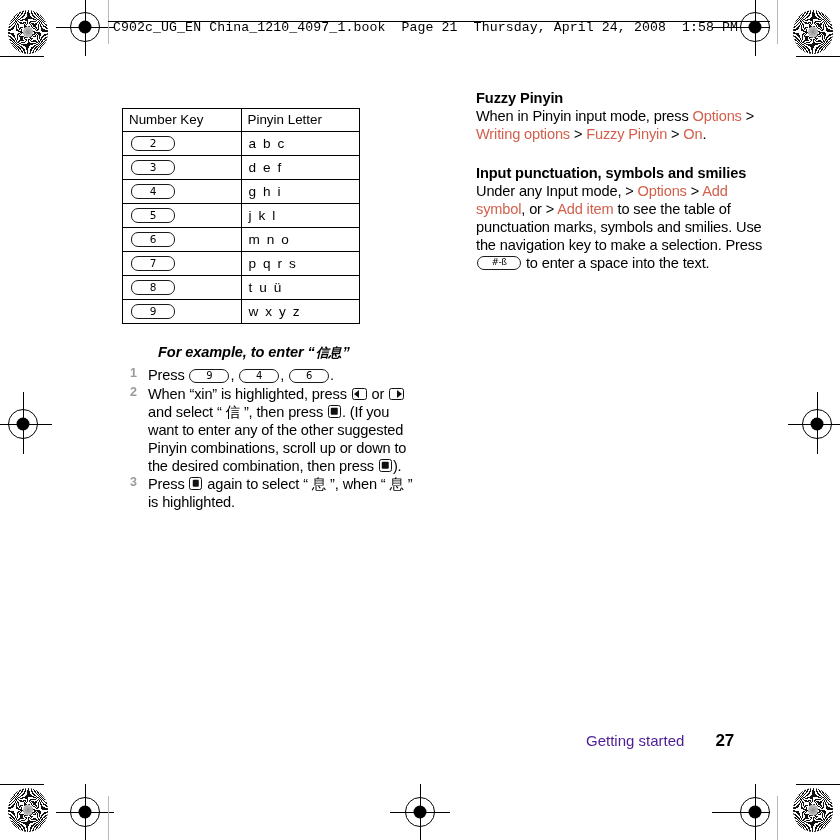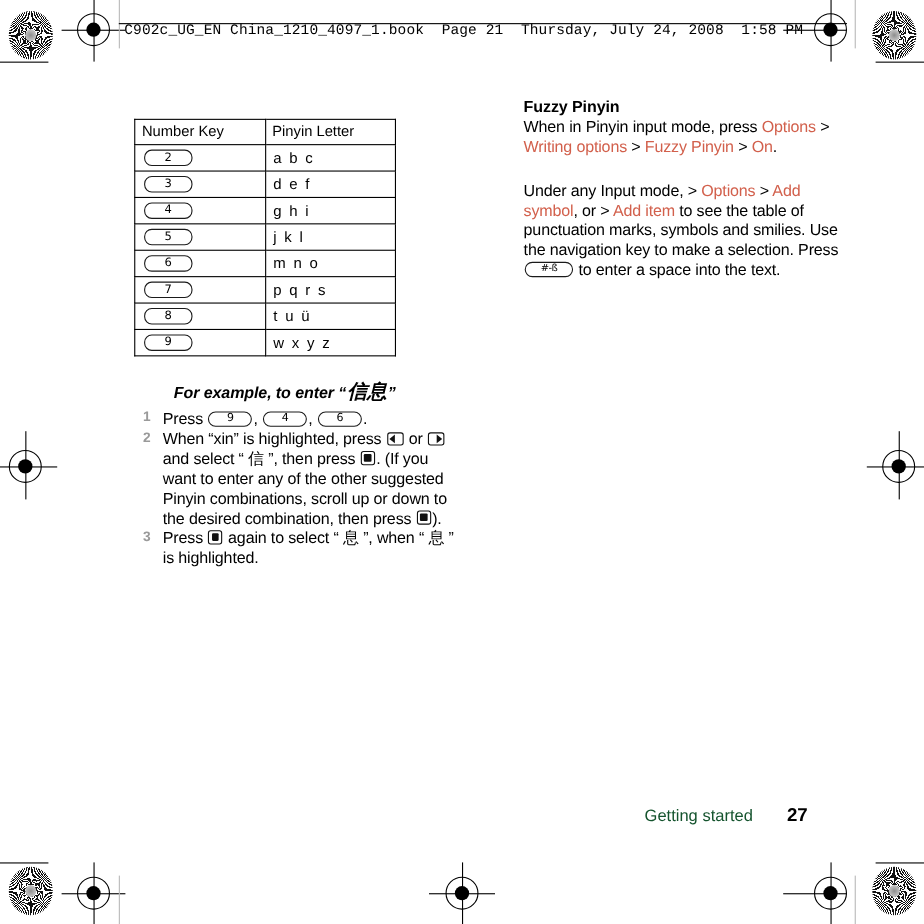--- a/index.html
+++ b/index.html
@@ -231,21 +231,21 @@
     margin-top: 20px;
     margin-left: 36px;
     font-size: 14.6px;
     font-weight: bold;
     font-style: italic;
     letter-spacing: -0.1px;
   }
   .example-head .cjk {
     font-family: "DejaVu Sans", sans-serif;
     font-weight: bold;
-    font-size: 18px;
+    font-size: 13px;
     padding: 0 1px;
   }
 
   
   ol.steps {
     list-style: none;
     margin: 4px 0 0 0;
     padding: 0;
   }
   ol.steps > li {
@@ -292,21 +292,21 @@
   .footer {
     position: absolute;
     left: 586px; top: 731px;
     width: 160px;
     display: flex;
     align-items: baseline;
     justify-content: flex-start;
   }
   .footer .chapter {
     font-size: 15px;
-    color: #14532d;
+    color: #4c1d95;
   }
   .footer .pageno {
     font-size: 17px;
     font-weight: bold;
     color: #000;
     margin-left: 31px;
   }
 </style>
 </head>
 <body>
@@ -368,21 +368,21 @@
   <div class="trim h" style="left:796px; top:56px; width:44px;"></div>
   <div class="trim h" style="left:796px; top:784px; width:44px;"></div>
 
   <div class="rule-grey v" style="left:108px; top:0px; height:44px;"></div>
   <div class="rule-grey v" style="left:777px; top:0px; height:44px;"></div>
   <div class="rule-grey v" style="left:108px; top:796px; height:44px;"></div>
   <div class="rule-grey v" style="left:777px; top:796px; height:44px;"></div>
 </div>
 
 <div class="header-rule"></div>
-<div class="header-text">C902c_UG_EN China_1210_4097_1.book  Page 21  Thursday, July 24, 2008  1:58 PM</div>
+<div class="header-text">C902c_UG_EN China_1210_4097_1.book  Page 21  Thursday, April 24, 2008  1:58 PM</div>
 
 <div class="col-left">
 
   <table class="pinyin">
     <thead>
       <tr>
         <th>Number Key</th>
         <th>Pinyin Letter</th>
       </tr>
     </thead>
@@ -429,19 +429,20 @@
       <li><span class="num">1</span>Press <span class="key inline">9</span>, <span class="key inline">4</span>, <span class="key inline">6</span>.</li>
       <li><span class="num">2</span>When “xin” is highlighted, press <span class="navkey left"></span> or <span class="navkey right"></span> and select “ <span class="cjk">信</span> ”, then press <span class="navkey select"></span>. (If you want to enter any of the other suggested Pinyin combinations, scroll up or down to the desired combination, then press <span class="navkey select"></span>).</li>
       <li><span class="num">3</span>Press <span class="navkey select"></span> again to select “ <span class="cjk">息</span> ”, when “ <span class="cjk">息</span> ” is highlighted.</li>
     </ol>
 </div>
 
 <div class="col-right">
     <h2 class="sec">Fuzzy Pinyin</h2>
     <p class="body">When in Pinyin input mode, press <span class="menu">Options</span> &gt; <span class="menu">Writing options</span> &gt; <span class="menu">Fuzzy Pinyin</span> &gt; <span class="menu">On</span>.</p>
     <div class="sec-gap"></div>
+    <h2 class="sec">Input punctuation, symbols and smilies</h2>
     <p class="body">Under any Input mode, &gt; <span class="menu">Options</span> &gt; <span class="menu">Add symbol</span>, or &gt; <span class="menu">Add item</span> to see the table of punctuation marks, symbols and smilies. Use the navigation key to make a selection. Press <span class="key inline hashkey">#-ß</span> to enter a space into the text.</p>
   </div>
 
 <div class="footer">
   <span class="chapter">Getting started</span>
   <span class="pageno">27</span>
 </div>
 
 </body></html>

